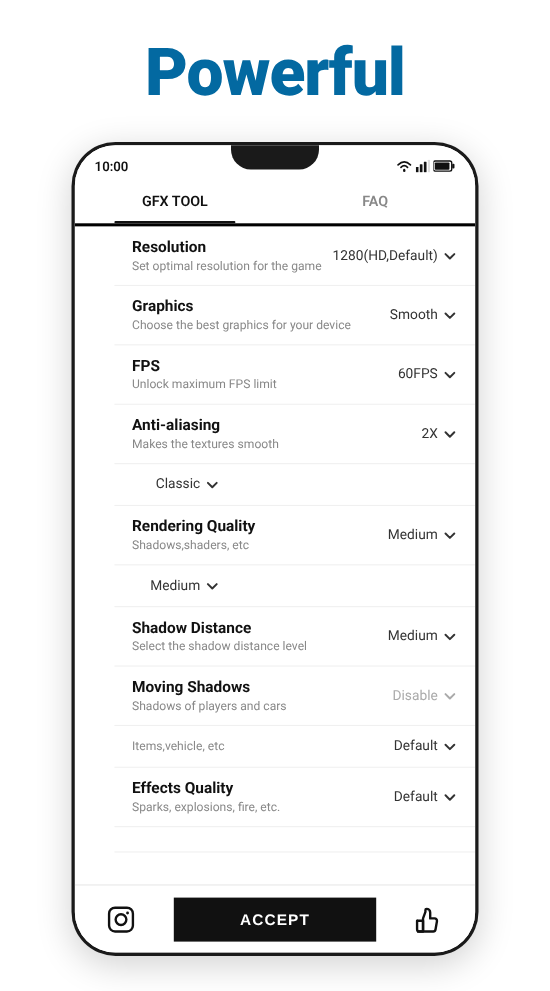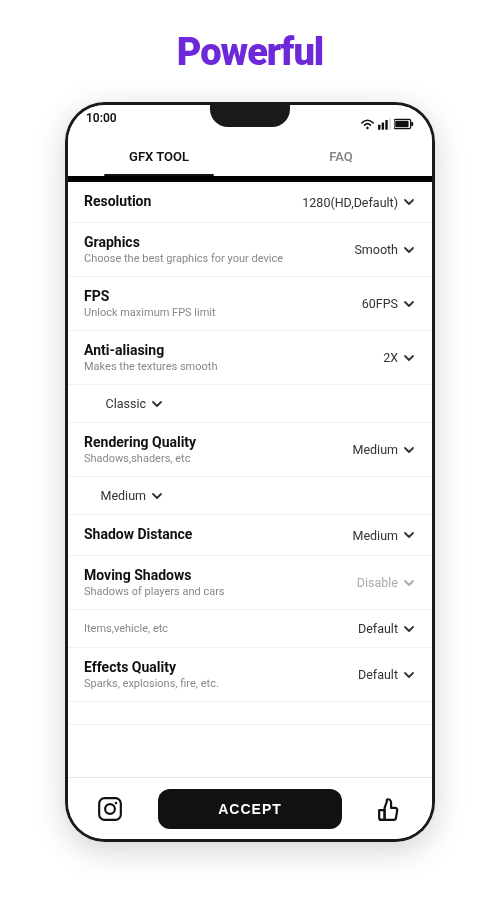--- a/index.html
+++ b/index.html
@@ -8,23 +8,23 @@
       height: 901px;
       background: #ffffff;
       font-family: -apple-system, BlinkMacSystemFont, 'Segoe UI', Roboto, sans-serif;
       display: flex;
       flex-direction: column;
       align-items: center;
       overflow: hidden;
     }
 
     .page-title {
-      font-size: 38px;
+      font-size: 60px;
       font-weight: 900;
-      color: #6d28d9;
+      color: #0369a1;
       margin-top: 30px;
       margin-bottom: 28px;
       letter-spacing: -1px;
     }
 
     .phone-wrapper {
       width: 370px;
       height: 740px;
       background: #1a1a1a;
       border-radius: 40px;
@@ -53,20 +53,21 @@
       height: 22px;
       background: #1a1a1a;
       border-radius: 0 0 18px 18px;
       z-index: 10;
     }
 
     .status-bar {
       height: 32px;
       background: #fff;
       display: flex;
+      align-items: center;
       justify-content: space-between;
       padding: 0 18px;
       padding-top: 6px;
       flex-shrink: 0;
     }
 
     .status-time {
       font-size: 12px;
       font-weight: 600;
       color: #111;
@@ -74,21 +75,21 @@
 
     .status-icons {
       display: flex;
       align-items: center;
       gap: 3px;
     }
 
     
     .tabs {
       display: flex;
-      border-bottom: 6px solid #000000;
+      border-bottom: 3px solid #000000;
       background: #fff;
       flex-shrink: 0;
     }
 
     .tab {
       flex: 1;
       text-align: center;
       padding: 12px 0;
       font-size: 13px;
       font-weight: 600;
@@ -122,20 +123,21 @@
     .settings-list::-webkit-scrollbar {
       display: none;
     }
 
     .setting-item {
       display: flex;
       align-items: center;
       justify-content: space-between;
       padding: 11px 16px;
       border-bottom: 1px solid #f0f0f0;
+      margin-left: 36px;
     }
 
     .setting-label {
       flex: 1;
     }
 
     .setting-title {
       font-size: 14px;
       font-weight: 700;
       color: #111;
@@ -192,21 +194,21 @@
       display: flex;
       align-items: center;
       justify-content: center;
       font-size: 22px;
     }
 
     .accept-btn {
       background: #111;
       color: #fff;
       border: none;
-      border-radius: 12px;
+      border-radius: 0;
       padding: 12px 60px;
       font-size: 14px;
       font-weight: 700;
       letter-spacing: 1px;
       cursor: pointer;
     }
   </style>
 </head>
 <body>
 
@@ -248,20 +250,21 @@
       </div>
       <div class="tab">
         <span>FAQ</span>
       </div>
     </div>
 
     <div class="settings-list" id="settings-container">
     <div class="setting-item">
           <div class="setting-label">
             <div class="setting-title">Resolution</div>
+            <div class="setting-desc">Set optimal resolution for the game</div>
           </div>
           <div class="setting-value">
             <span>1280(HD,Default)</span>
             <span class="chevron-down">
               <svg viewBox="0 0 12 12" fill="none">
                 <path d="M2 4l4 4 4-4" stroke="#333" stroke-width="1.8" stroke-linecap="round" stroke-linejoin="round"></path>
               </svg>
             </span>
           </div>
         </div>
@@ -337,20 +340,21 @@
             <span class="chevron-down">
               <svg viewBox="0 0 12 12" fill="none">
                 <path d="M2 4l4 4 4-4" stroke="#333" stroke-width="1.8" stroke-linecap="round" stroke-linejoin="round"></path>
               </svg>
             </span>
           </div>
         </div>
         <div class="setting-item">
           <div class="setting-label">
             <div class="setting-title">Shadow Distance</div>
+            <div class="setting-desc">Select the shadow distance level</div>
           </div>
           <div class="setting-value">
             <span>Medium</span>
             <span class="chevron-down">
               <svg viewBox="0 0 12 12" fill="none">
                 <path d="M2 4l4 4 4-4" stroke="#333" stroke-width="1.8" stroke-linecap="round" stroke-linejoin="round"></path>
               </svg>
             </span>
           </div>
         </div>

